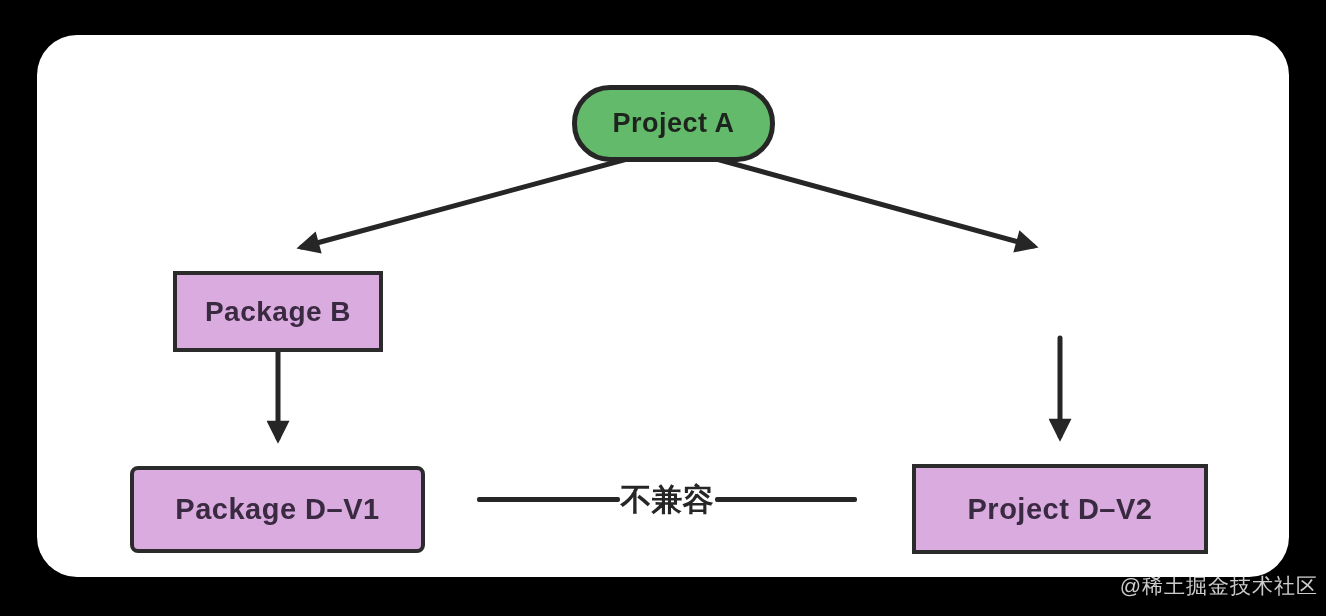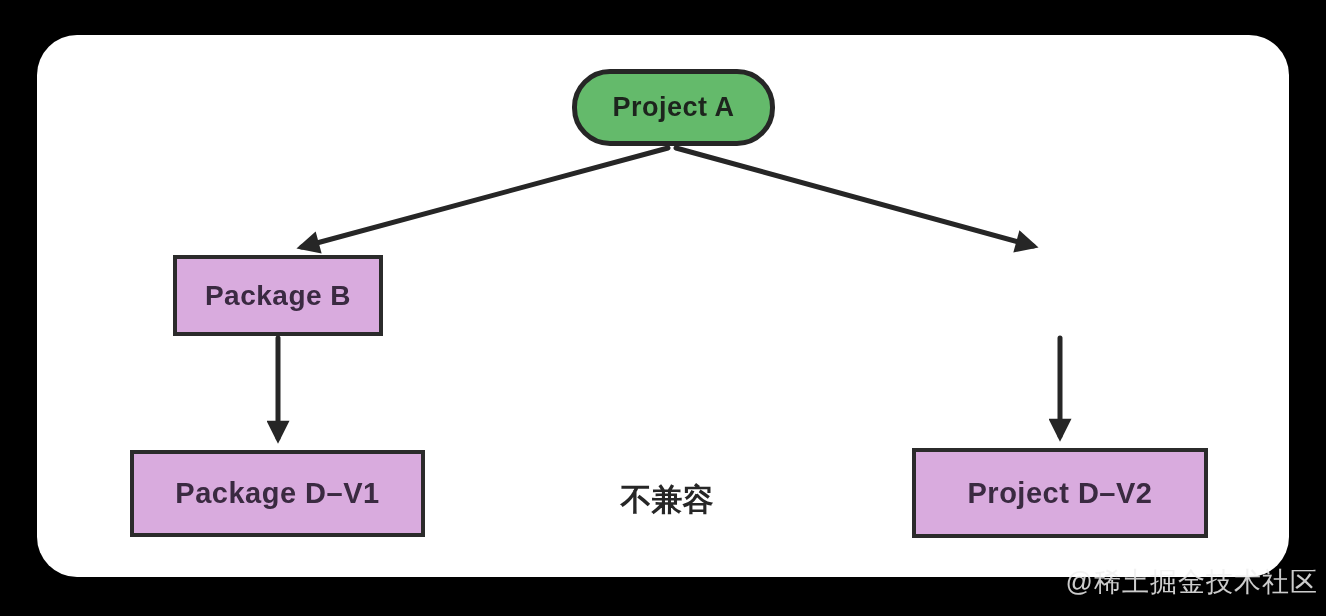--- a/index.html
+++ b/index.html
@@ -34,20 +34,21 @@
   }
   .node {
     position: absolute;
     display: flex;
     align-items: center;
     justify-content: center;
     box-sizing: border-box;
     font-weight: bold;
     letter-spacing: 0.5px;
     white-space: nowrap;
+    margin-top: 16px;
   }
   .node-green {
     left: 572px;
     top: 69px;
     width: 203px;
     height: 77px;
     background: #64ba6b;
     border: 5px solid #262626;
     border-radius: 38px;
     font-size: 27px;
@@ -55,51 +56,50 @@
   }
   .node-purple {
     background: #d9abde;
     border: 4px solid #2b2b2b;
     color: #3a2a41;
     font-size: 28px;
     text-align: right;
   }
   .node-package-b { left: 173px; top: 255px; width: 210px; height: 81px; }
   .node-package-c { left: 951px; top: 255px; width: 218px; height: 81px; }
-  .node-package-d-v1 { left: 130px; top: 450px; width: 295px; height: 87px; font-size: 29px; }
+  .node-package-d-v1 { left: 130px; top: 450px; width: 295px; height: 87px; font-size: 29px; border-radius: 8px; }
   .node-package-d-v2 { left: 912px; top: 448px; width: 296px; height: 90px; font-size: 29px; }
   .conflict {
     position: absolute;
     left: 477px;
     top: 478px;
     width: 380px;
     height: 42px;
     display: flex;
     align-items: center;
-    flex-direction: column;
   }
   .conflict .rule {
     flex: 1 1 auto;
     height: 5px;
     background: #262626;
     border-radius: 2px;
   }
   .conflict .conflict-text {
     flex: 0 0 auto;
     padding: 0 1px;
     font-size: 31px;
     font-weight: bold;
     color: #262626;
     line-height: 1;
   }
   .watermark {
     position: absolute;
     right: 8px;
     bottom: 16px;
-    font-size: 27px;
+    font-size: 21px;
     color: rgba(240, 240, 240, 0.85);
     letter-spacing: 1px;
   }
 </style>
 </head>
 <body>
 
 <div class="canvas">
 
   <div class="card">

